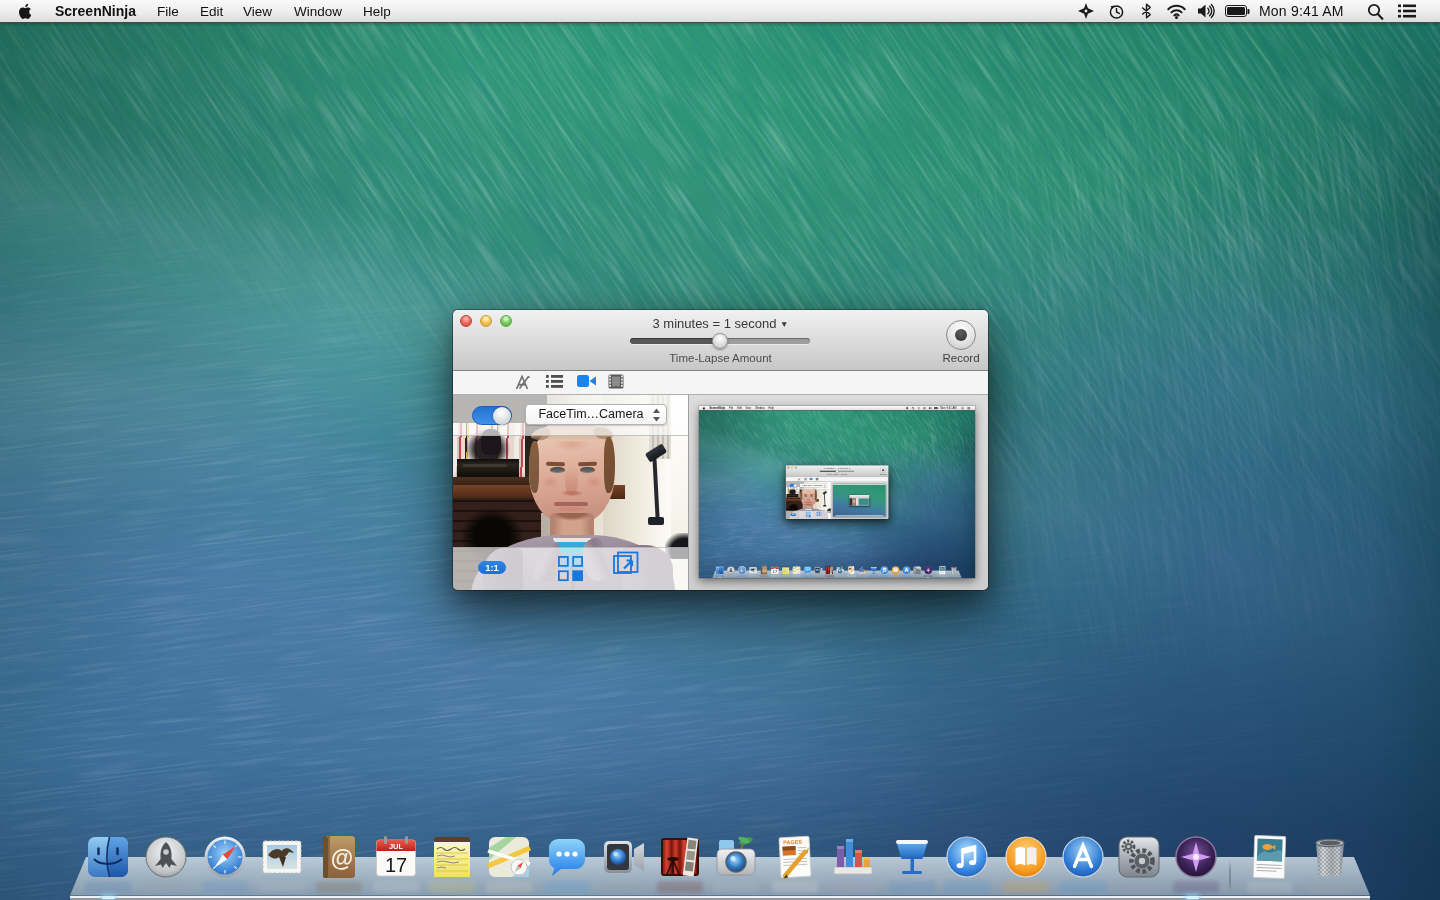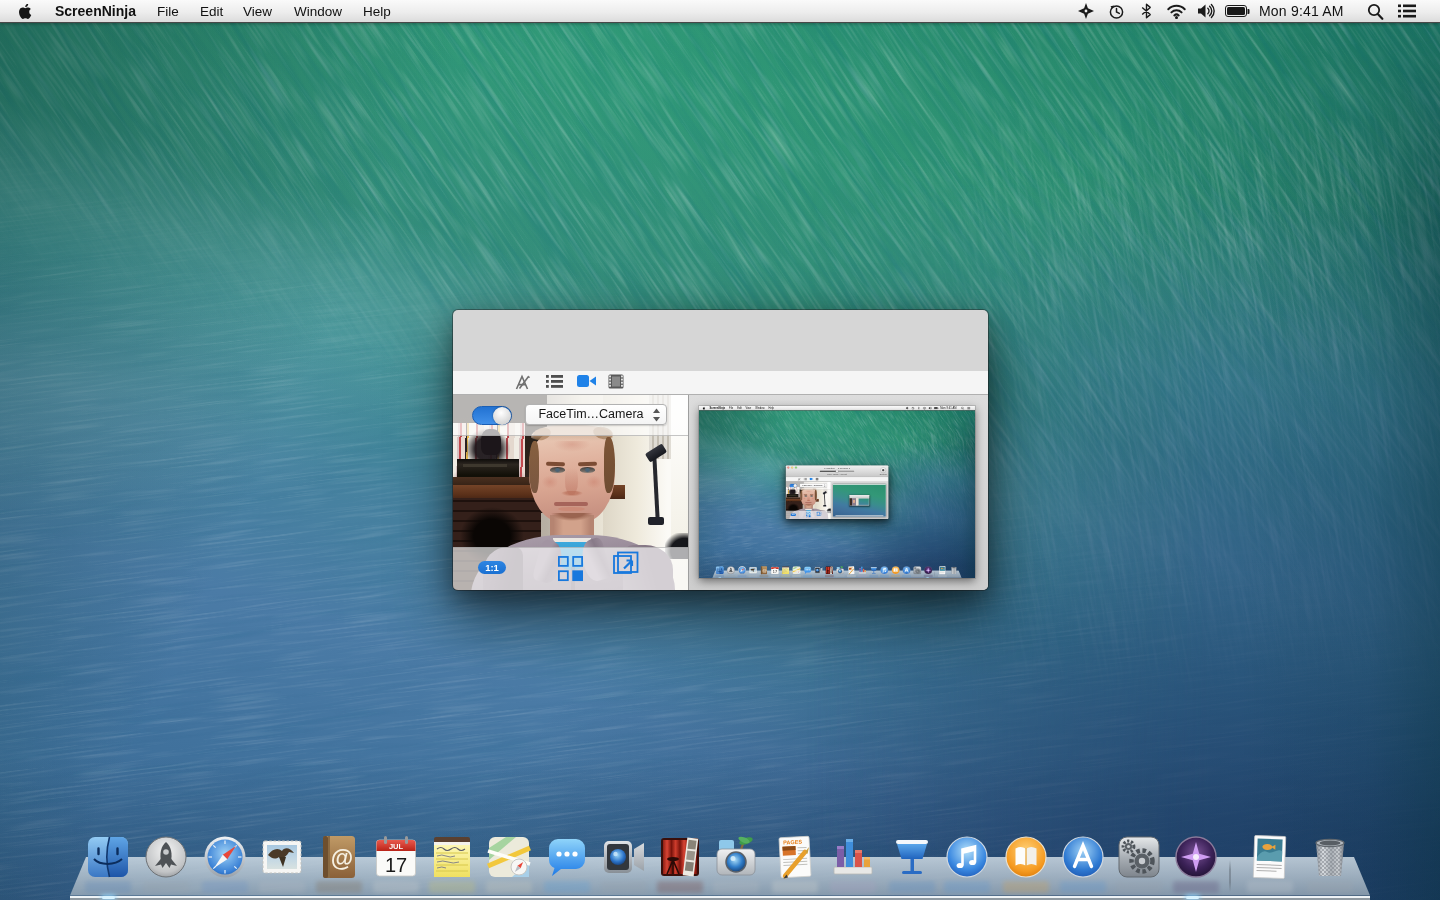--- a/index.html
+++ b/index.html
@@ -570,20 +570,33 @@
       </defs>
       <path d="M9 9 L37 9 L34 42 L12 42 Z" fill="url(#gtr)"></path>
       <path d="M9 9 L37 9 L34 42 L12 42 Z" fill="url(#ptr)"></path>
       <ellipse cx="23" cy="9" rx="14" ry="3.6" fill="#b4bac0" stroke="#62686e" stroke-width="1.2"></ellipse>
       <ellipse cx="23" cy="9" rx="10.5" ry="2.4" fill="#585e64"></ellipse>
     </svg>
 <div class="ind" style="left:102px"></div>
 <div class="ind" style="left:1186px"></div>
 
 <div class="win">
+  <div class="tbar">
+    <div class="tl r"></div>
+        <div class="tl y"></div>
+        <div class="tl g"></div>
+    <div class="ttext">3 minutes = 1 second <span style="font-size:8.5px;position:relative;top:-1.5px;">▼</span></div>
+    <div class="slider"></div>
+        <div class="knob"></div>
+    <div class="tla">Time-Lapse Amount</div>
+    <div class="rec">
+          <i></i>
+        </div>
+        <div class="reclab">Record</div>
+  </div>
   <div class="irow">
     <svg style="left:61px" width="17" height="17" viewBox="0 0 17 17">
           <g fill="none" stroke="#6e6e6e" stroke-width="1.6">
             <path d="M2.5 15 L8 2.5 L13.5 15"></path>
             <path d="M4.6 10.6 L11.4 10.6"></path>
             <path d="M14.5 2.5 L5.5 14.5"></path>
           </g>
           <path d="M14.9 1.6 L16 4 L13.4 3.4 Z" fill="#6e6e6e"></path>
         </svg>
     <svg style="left:93px" width="17" height="15" viewBox="0 0 17 15">

